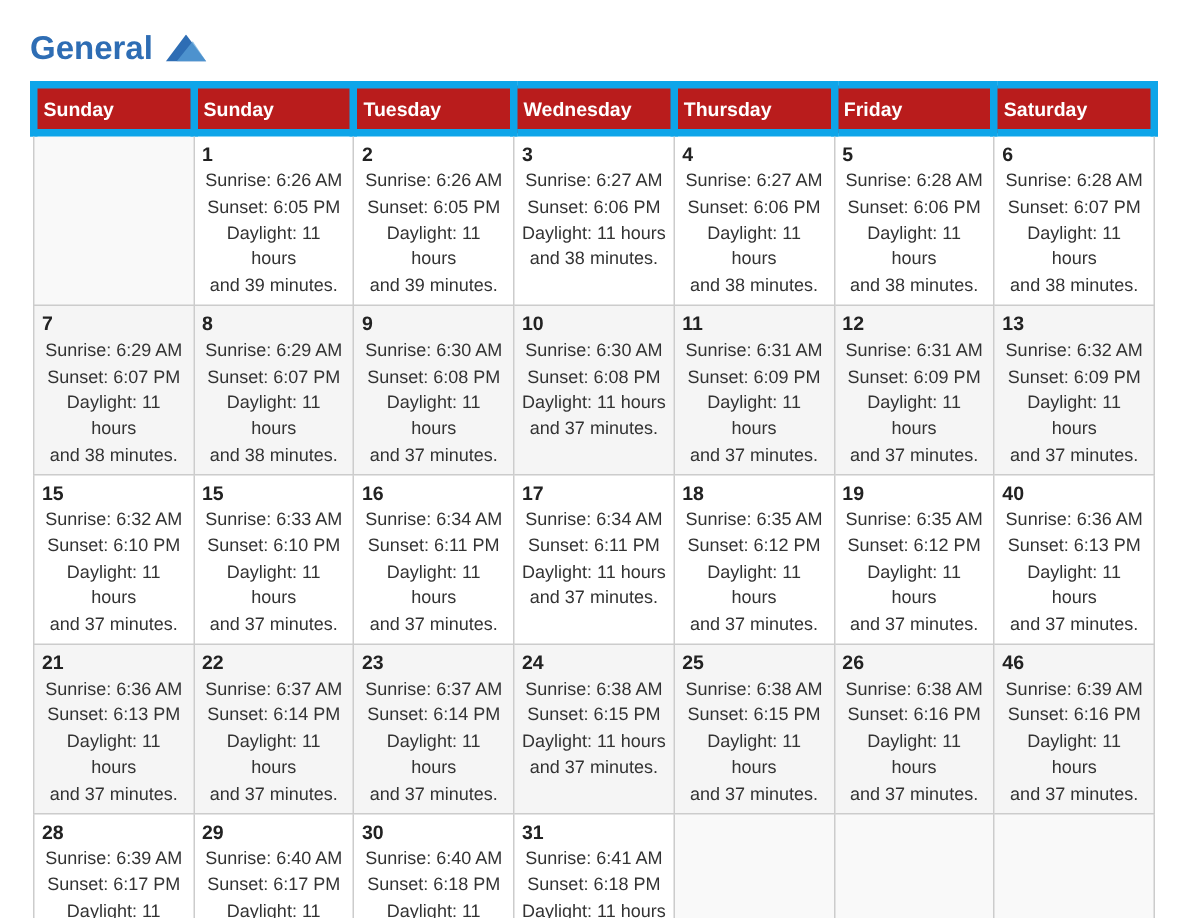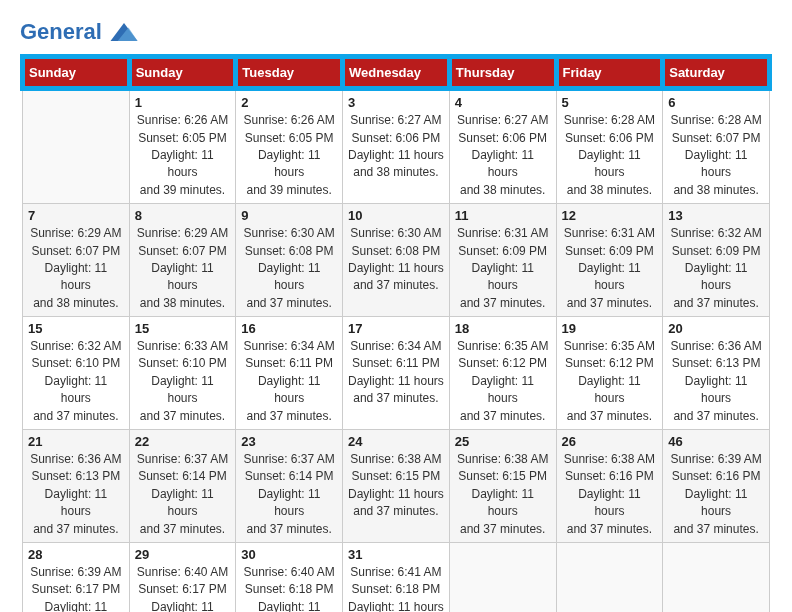--- a/index.html
+++ b/index.html
@@ -253,21 +253,21 @@
 and 37 minutes.</div>
         </td>
         <td>
           <span class="day-num">19</span>
           <div class="day-info" style="white-space: pre-line;">Sunrise: 6:35 AM
 Sunset: 6:12 PM
 Daylight: 11 hours
 and 37 minutes.</div>
         </td>
         <td>
-          <span class="day-num">20</span>
+          <span class="day-num">40</span>
           <div class="day-info" style="white-space: pre-line;">Sunrise: 6:36 AM
 Sunset: 6:13 PM
 Daylight: 11 hours
 and 37 minutes.</div>
         </td>
       </tr>
       <tr>
         <td>
           <span class="day-num">21</span>
           <div class="day-info" style="white-space: pre-line;">Sunrise: 6:36 AM

